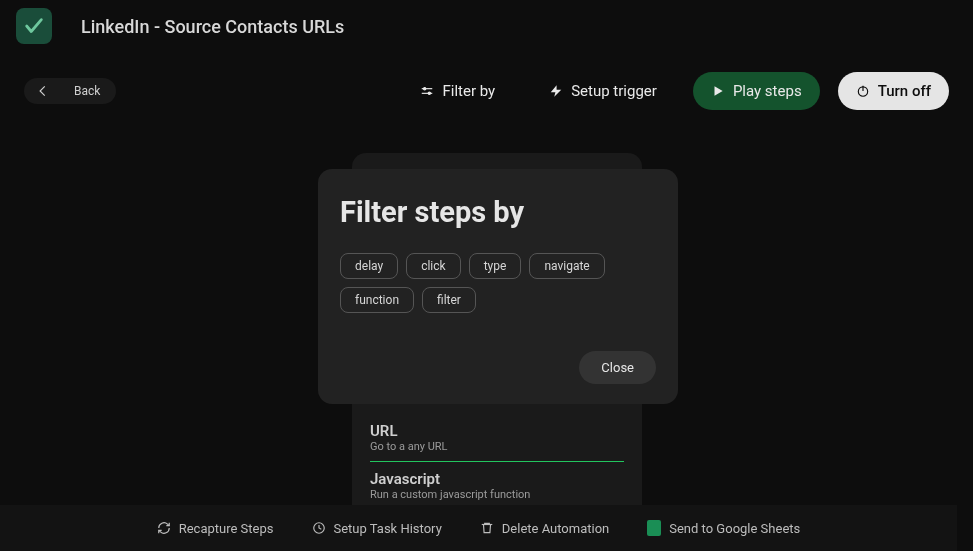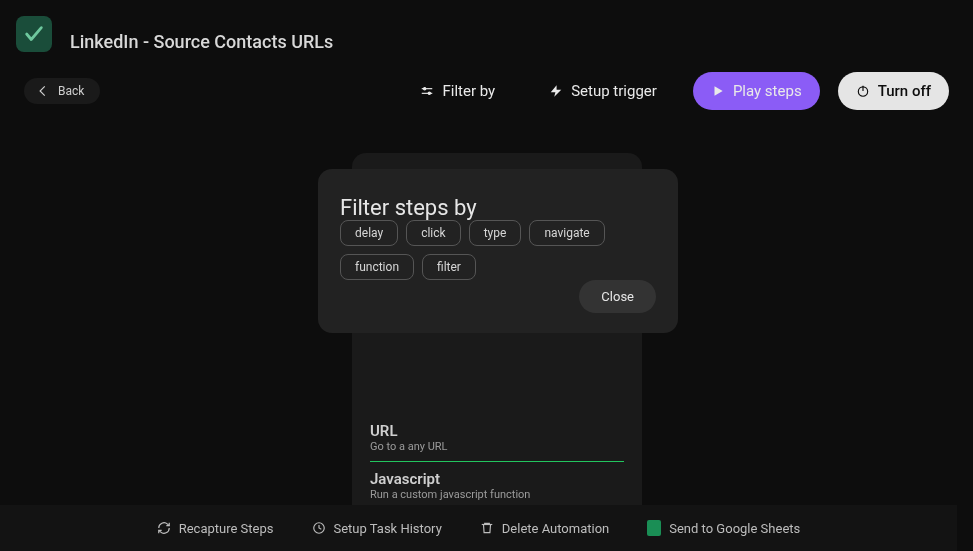--- a/index.html
+++ b/index.html
@@ -7,23 +7,23 @@
     width: 973px;
     height: 551px;
     background: #0d0d0d;
     color: #e9e9e9;
     font-family: -apple-system, BlinkMacSystemFont, "Segoe UI", Roboto, sans-serif;
     overflow: hidden;
     position: relative;
   }
   .header {
     display: flex;
-    align-items: flex-end;
-    padding: 0 16px;
-    gap: 18px;
+    align-items: center;
+    padding: 6px 16px;
+    gap: 29px;
     height: 52px;
   }
   .logo {
     width: 36px;
     height: 36px;
     background: #1a4d3a;
     border-radius: 8px;
     display: flex;
     align-items: center;
     justify-content: center;
@@ -36,41 +36,41 @@
   }
   .subheader {
     display: flex;
     align-items: center;
     padding: 20px 24px;
     gap: 18px;
   }
   .back-btn {
     display: flex;
     align-items: center;
-    gap: 8px;
+    gap: 24px;
     background: #1a1a1a;
     border-radius: 18px;
     padding: 6px 16px 6px 12px;
     font-size: 12px;
     color: #cfcfcf;
     cursor: pointer;
   }
   .spacer { flex: 1; }
   .action-btn {
     display: flex;
     align-items: center;
     gap: 8px;
     padding: 10px 18px;
     border-radius: 22px;
     font-size: 15px;
     color: #e9e9e9;
     cursor: pointer;
     background: transparent;
   }
-  .action-btn.play { background: #8b5cf6; }
+  .action-btn.play { background: #14532d; }
   .action-btn.turnoff { background: #e5e5e5; color: #0d0d0d; font-weight: 500; }
   .icon-sm { width: 14px; height: 14px; display:inline-block; }
   .step-card {
     position: absolute;
     left: 352px;
     top: 153px;
     width: 290px;
     background: #1a1a1a;
     border-radius: 14px;
     padding: 14px 18px 8px;
@@ -96,28 +96,30 @@
   .modal {
     position: absolute;
     left: 318px;
     top: 169px;
     width: 360px;
     background: #222222;
     border-radius: 14px;
     padding: 26px 22px 20px;
   }
   .modal-title {
-    font-size: 22px;
-    font-weight: 400;
+    font-size: 29px;
+    font-weight: 700;
+    margin-bottom: 24px;
     color: #e6e6e6;
   }
   .chips {
     display: flex;
     flex-wrap: wrap;
     gap: 8px;
+    margin-bottom: 38px;
   }
   .chip {
     border: 1px solid #555;
     border-radius: 8px;
     padding: 5px 14px;
     font-size: 12px;
     color: #d6d6d6;
     cursor: pointer;
   }
   .modal-footer {

